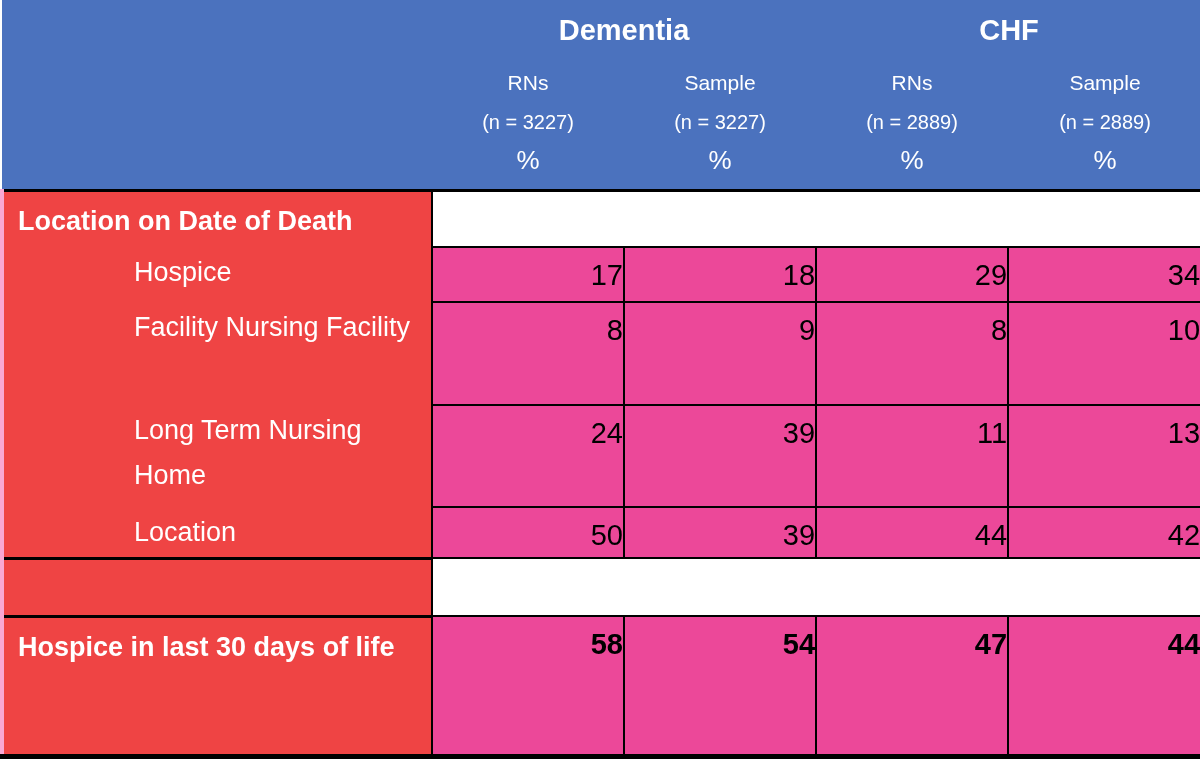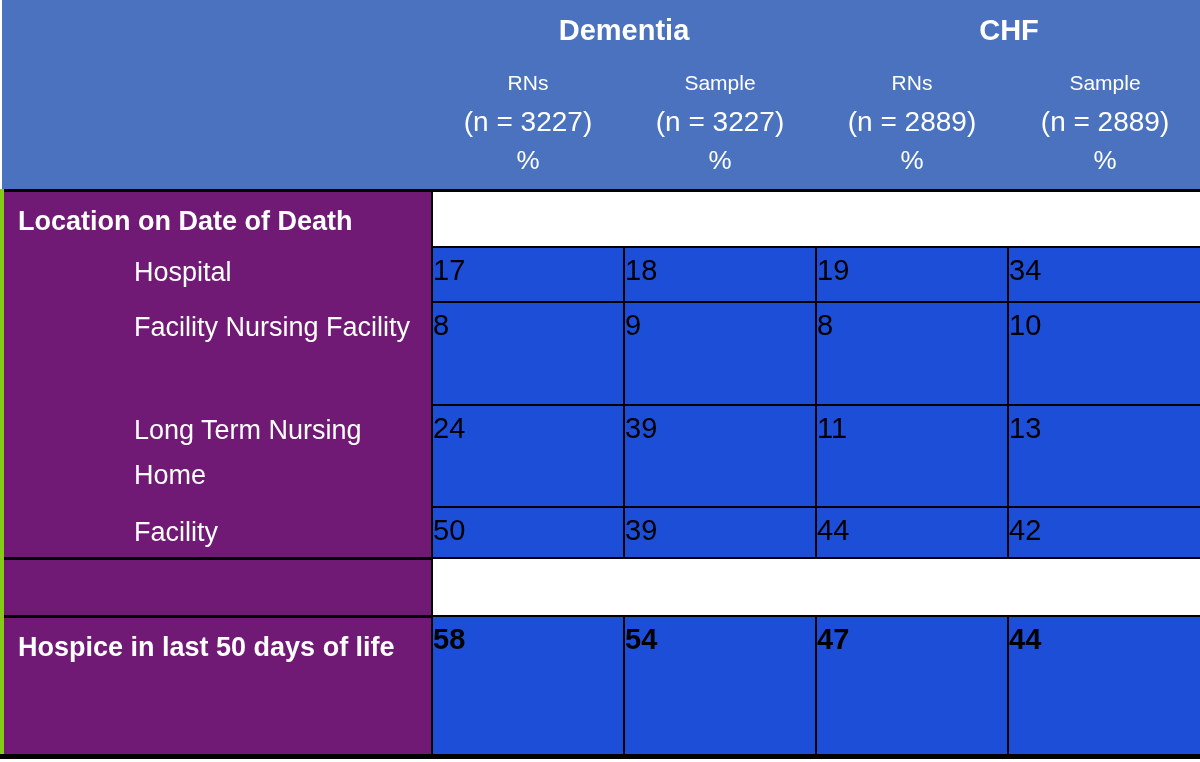--- a/index.html
+++ b/index.html
@@ -29,53 +29,54 @@
     padding: 0;
     margin-top: 29px;
   }
   .group-label {
     font-size: 29px;
     font-weight: bold;
     line-height: 44px;
     padding-top: 8px;
   }
   .colhead .name { font-size: 21px; line-height: 42px; padding-top: 8px; }
-  .colhead .n    { font-size: 28px; line-height: 36px; }
+  .colhead .n    { font-size: 20px; line-height: 36px; }
   .colhead .pct  { font-size: 26px; line-height: 40px; }
 
   
   tbody td, tbody th {
     padding: 0;
     vertical-align: top;
   }
   .lbl {
-    background: #701a75;
+    background: #ef4444;
     color: #ffffff;
     text-align: left;
-    border-left: 4px solid #84cc16;
+    border-left: 4px solid #f9a8d4;
     font-weight: normal;
   }
   .lbl.section {
     font-weight: bold;
     font-size: 27px;
     line-height: 44px;
     padding: 7px 16px 0 14px;
   }
   .lbl.item {
     font-size: 27px;
     line-height: 45px;
     padding: 3px 20px 0 130px;
   }
   .cell {
-    background: #1d4ed8;
+    background: #ec4899;
     border: 2px solid #000;
-    text-align: left;
+    text-align: right;
     color: #000;
     font-size: 29px;
     line-height: 44px;
+    padding-top: 5px;
   }
   .merged {
     background: #ffffff;
     border: 2px solid #000;
   }
   
   .top-edge      { border-top: 3px solid #000; }
   .right-edge    { border-right: 4px solid #000; }
   .pre-spacer    { border-bottom: 3px solid #000; }
   .spacer-lbl    { border-top: 3px solid #000; border-bottom: 3px solid #000; }
@@ -135,58 +136,58 @@
       </tr>
     </thead>
 
     <tbody>
       <tr class="r-location">
         <th class="lbl section top-edge">Location on Date of Death</th>
         <td colspan="4" class="merged top-edge right-edge"></td>
       </tr>
 
       <tr class="r-hospital">
-        <th class="lbl item">Hospital</th>
+        <th class="lbl item">Hospice</th>
         <td class="cell">17</td>
         <td class="cell">18</td>
-        <td class="cell">19</td>
+        <td class="cell">29</td>
         <td class="cell right-edge">34</td>
       </tr>
 
       <tr class="r-snf">
         <th class="lbl item">Facility Nursing Facility</th>
         <td class="cell">8</td>
         <td class="cell">9</td>
         <td class="cell">8</td>
         <td class="cell right-edge">10</td>
       </tr>
 
       <tr class="r-ltnh">
         <th class="lbl item">Long Term Nursing Home</th>
         <td class="cell">24</td>
         <td class="cell">39</td>
         <td class="cell">11</td>
         <td class="cell right-edge">13</td>
       </tr>
 
       <tr class="r-community">
-        <th class="lbl item pre-spacer">Facility</th>
+        <th class="lbl item pre-spacer">Location</th>
         <td class="cell">50</td>
         <td class="cell">39</td>
         <td class="cell">44</td>
         <td class="cell right-edge">42</td>
       </tr>
 
       <tr class="r-spacer">
         <th class="lbl spacer-lbl"></th>
         <td colspan="4" class="merged right-edge"></td>
       </tr>
 
       <tr class="r-footer">
-        <th class="lbl section bottom-edge">Hospice in last 50 days of life</th>
+        <th class="lbl section bottom-edge">Hospice in last 30 days of life</th>
         <td class="cell bottom-edge">58</td>
         <td class="cell bottom-edge">54</td>
         <td class="cell bottom-edge">47</td>
         <td class="cell bottom-edge right-edge">44</td>
       </tr>
     </tbody>
   </table>
 </div>
 
 </body></html>

